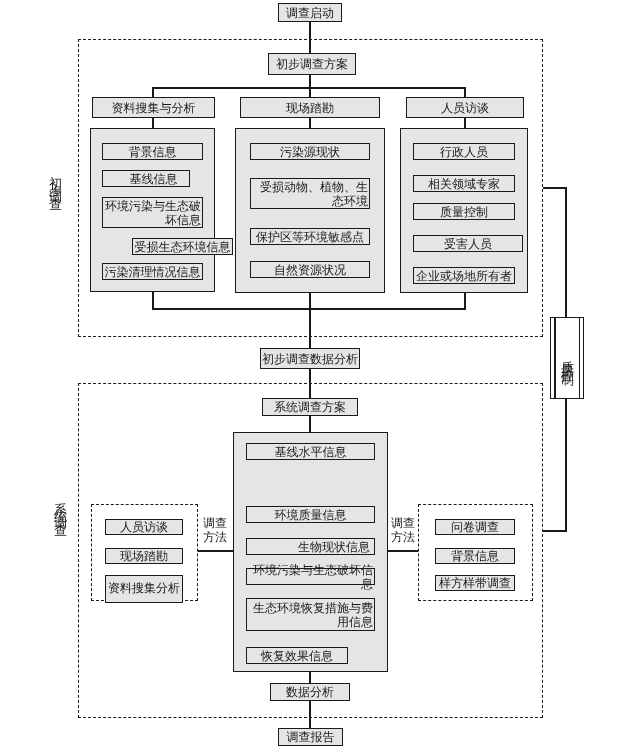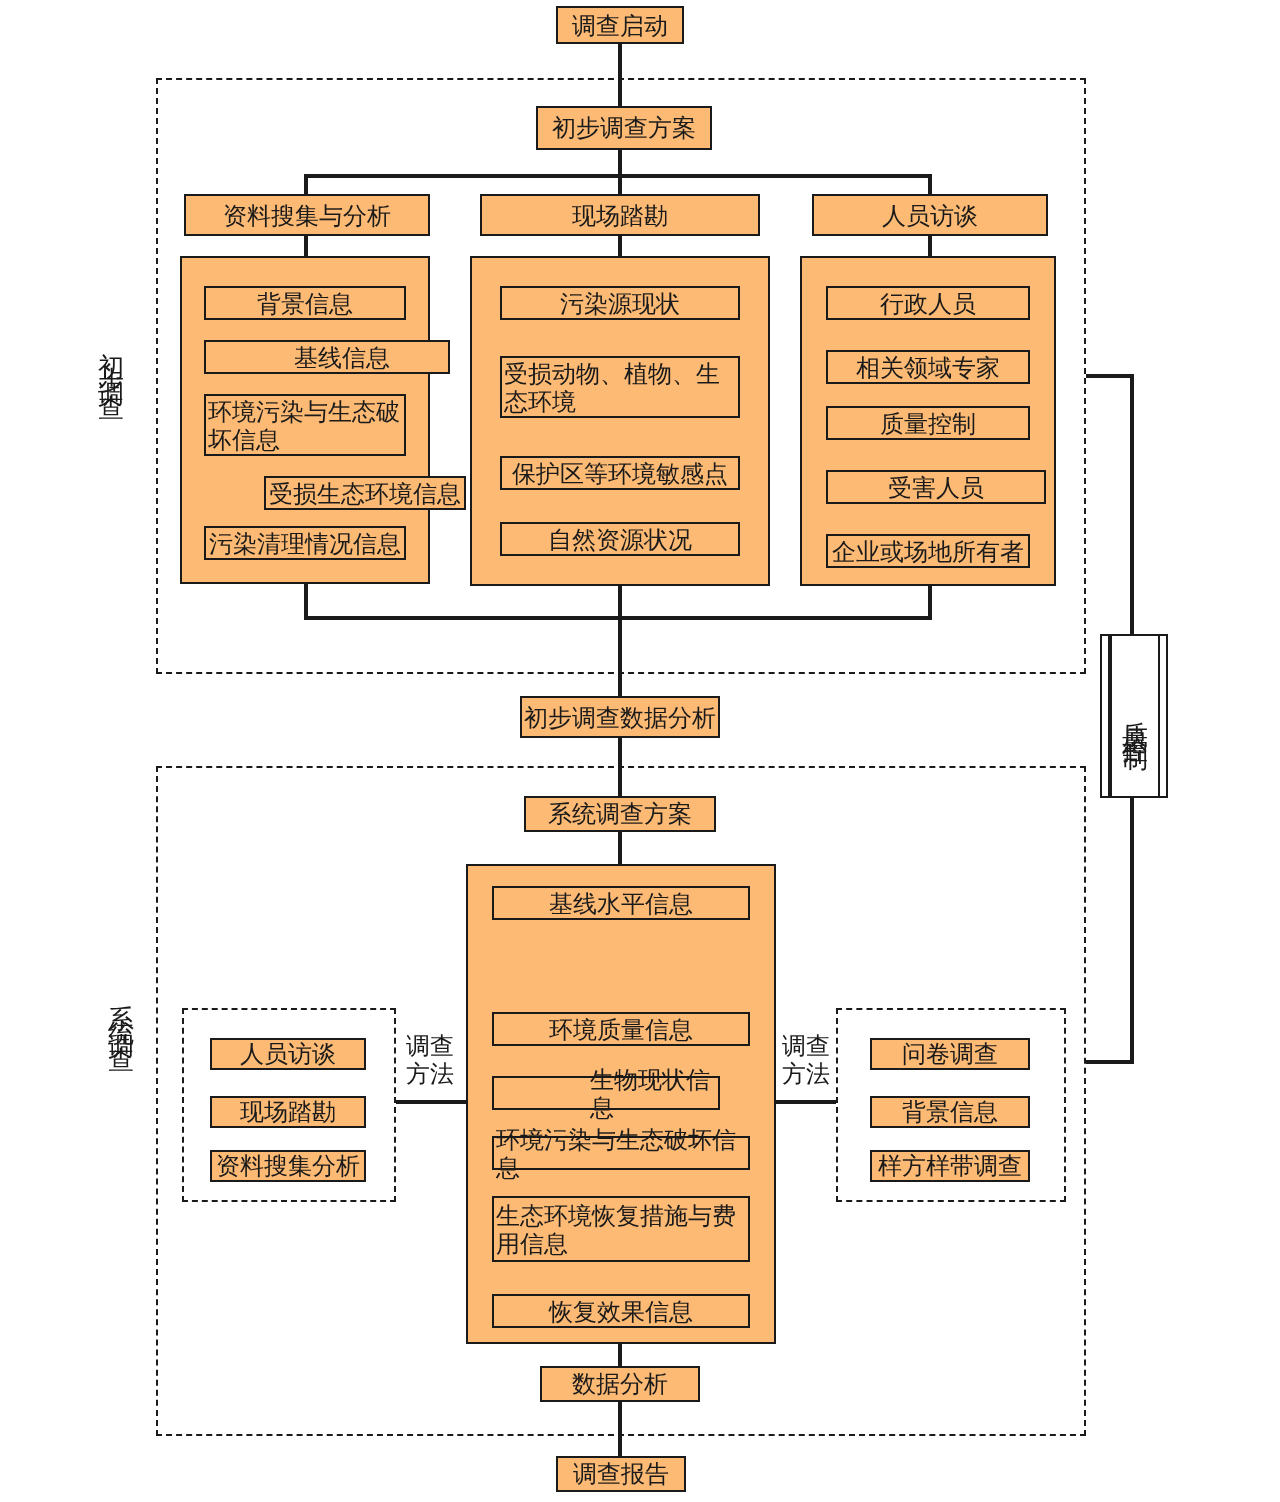--- a/index.html
+++ b/index.html
@@ -4,22 +4,22 @@
 <style>
   html,body{margin:0;padding:0;background:#fff;}
   body{font-family:"Liberation Serif","DejaVu Serif",serif;color:#1a1a1a;}
   #canvas{position:relative;width:640px;height:751px;background:#fff;overflow:hidden;}
 
   .dashed-box{position:absolute;border:1.5px dashed #1a1a1a;box-sizing:border-box;background:transparent;z-index:0;}
   .line{position:absolute;background:#1a1a1a;z-index:1;}
   .line.h{height:2px;}
   .line.v{width:2px;}
 
-  .node{position:absolute;border:1.5px solid #1a1a1a;background:#fdba74;box-sizing:border-box;
-        display:flex;align-items:center;justify-content:center;text-align:left;
+  .node{position:absolute;border:1.5px solid #1a1a1a;background:#e5e5e5;box-sizing:border-box;
+        display:flex;align-items:center;justify-content:center;text-align:right;
         font-size:12px;line-height:14px;z-index:2;padding:0 1px;}
 
   .vlabel{position:absolute;writing-mode:vertical-rl;text-orientation:upright;
           font-size:13px;letter-spacing:7px;z-index:2;}
 
   .qc{position:absolute;border:1.5px solid #1a1a1a;background:#fff;box-sizing:border-box;z-index:2;}
   .qc .inner-l,.qc .inner-r{position:absolute;top:0;bottom:0;width:1.5px;background:#1a1a1a;}
   .qc .inner-l{left:3px;} .qc .inner-r{right:3px;}
   .qc .qc-text{position:absolute;inset:0;display:flex;align-items:center;justify-content:center;
                writing-mode:vertical-rl;text-orientation:upright;font-size:13px;letter-spacing:4px;}
@@ -68,21 +68,21 @@
 
   <div class="node" style="left:92px;top:97px;width:123px;height:21px;">资料搜集与分析</div>
   <div class="node" style="left:240px;top:97px;width:140px;height:21px;">现场踏勘</div>
   <div class="node" style="left:406px;top:97px;width:118px;height:21px;">人员访谈</div>
 
   <div class="node" style="left:90px;top:128px;width:125px;height:164px;"></div>
   <div class="node" style="left:235px;top:128px;width:150px;height:165px;"></div>
   <div class="node" style="left:400px;top:128px;width:128px;height:165px;"></div>
 
   <div class="node" style="left:102px;top:143px;width:101px;height:17px;">背景信息</div>
-  <div class="node" style="left:102px;top:170px;width:123px;height:17px;padding-left:16px;">基线信息</div>
+  <div class="node" style="left:102px;top:170px;width:88px;height:17px;padding-left:16px;">基线信息</div>
   <div class="node" style="left:102px;top:197px;width:101px;height:31px;">环境污染与生态破坏信息</div>
   <div class="node" style="left:102px;top:238px;width:101px;height:17px;margin-left:30px;">受损生态环境信息</div>
   <div class="node" style="left:102px;top:263px;width:101px;height:17px;font-family:Liberation Serif, serif;">污染清理情况信息</div>
 
   <div class="node" style="left:250px;top:143px;width:120px;height:17px;">污染源现状</div>
   <div class="node" style="left:250px;top:178px;width:120px;height:31px;">受损动物、植物、生态环境</div>
   <div class="node" style="left:250px;top:228px;width:120px;height:17px;">保护区等环境敏感点</div>
   <div class="node" style="left:250px;top:261px;width:120px;height:17px;">自然资源状况</div>
 
   <div class="node" style="left:413px;top:143px;width:102px;height:17px;">行政人员</div>
@@ -92,28 +92,28 @@
   <div class="node" style="left:413px;top:267px;width:102px;height:17px;">企业或场地所有者</div>
 
   <div class="node" style="left:260px;top:348px;width:100px;height:21px;">初步调查数据分析</div>
 
   <div class="vlabel" style="left:51px;top:492px;">系统调查</div>
   <div class="node" style="left:262px;top:398px;width:96px;height:18px;">系统调查方案</div>
 
   <div class="node" style="left:233px;top:432px;width:155px;height:240px;"></div>
   <div class="node" style="left:246px;top:443px;width:129px;height:17px;">基线水平信息</div>
   <div class="node" style="left:246px;top:506px;width:129px;height:17px;">环境质量信息</div>
-  <div class="node" style="left:246px;top:538px;width:114px;height:17px;padding-left:48px;">生物现状信息</div>
+  <div class="node" style="left:246px;top:538px;width:129px;height:17px;padding-left:48px;">生物现状信息</div>
   <div class="node" style="left:246px;top:568px;width:129px;height:17px;">环境污染与生态破坏信息</div>
   <div class="node" style="left:246px;top:598px;width:129px;height:33px;">生态环境恢复措施与费用信息</div>
-  <div class="node" style="left:246px;top:647px;width:129px;height:17px;">恢复效果信息</div>
+  <div class="node" style="left:246px;top:647px;width:102px;height:17px;">恢复效果信息</div>
 
   <div class="node" style="left:105px;top:519px;width:78px;height:16px;">人员访谈</div>
   <div class="node" style="left:105px;top:548px;width:78px;height:16px;">现场踏勘</div>
-  <div class="node" style="left:105px;top:575px;width:78px;height:16px;">资料搜集分析</div>
+  <div class="node" style="left:105px;top:575px;width:78px;height:28px;font-family:Liberation Mono, monospace;">资料搜集分析</div>
   <div class="mlabel" style="left:201px;top:516px;width:28px;">调查方法</div>
 
   <div class="node" style="left:435px;top:519px;width:80px;height:16px;">问卷调查</div>
   <div class="node" style="left:435px;top:548px;width:80px;height:16px;">背景信息</div>
   <div class="node" style="left:435px;top:575px;width:80px;height:16px;">样方样带调查</div>
   <div class="mlabel" style="left:389px;top:516px;width:28px;">调查方法</div>
 
   <div class="node" style="left:270px;top:683px;width:80px;height:18px;">数据分析</div>
 
   <div class="qc" style="left:550px;top:317px;width:34px;height:82px;">

